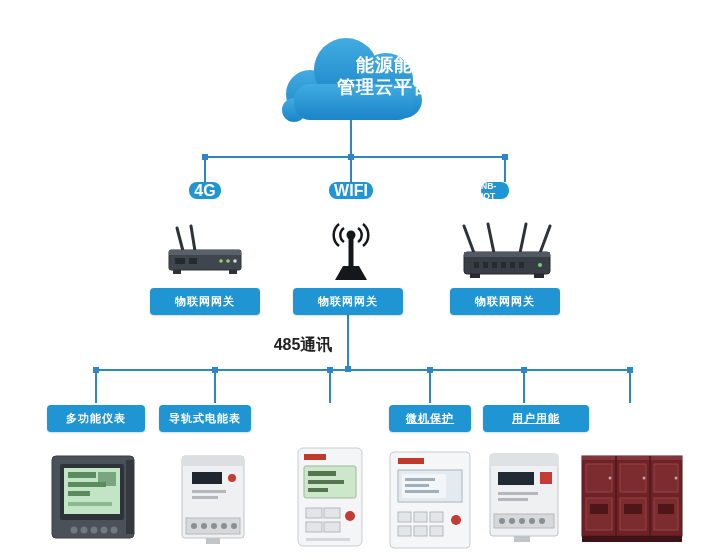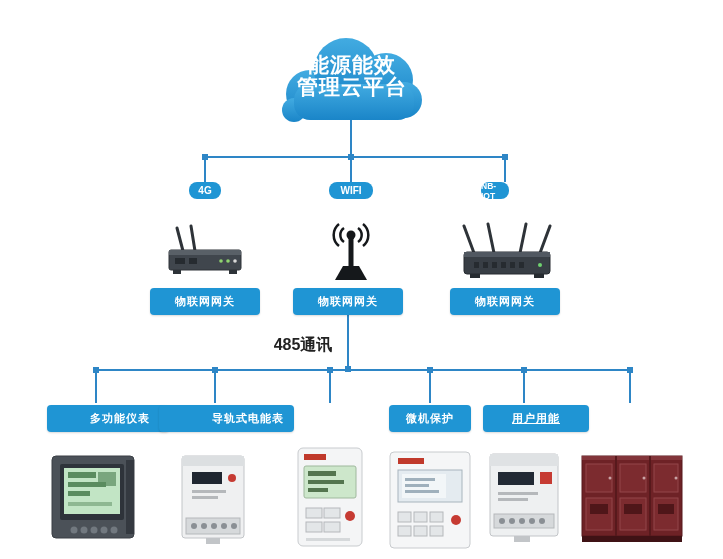--- a/index.html
+++ b/index.html
@@ -14,24 +14,24 @@
   }
   html,body{margin:0;padding:0;background:#ffffff;}
   body{font-family:"Liberation Sans","DejaVu Sans",sans-serif;}
   .canvas{position:relative;width:723px;height:559px;background:#ffffff;overflow:hidden;margin:0 auto;}
 
   .hline,.vline{position:absolute;background:var(--line-blue);}
   .node{position:absolute;width:6px;height:6px;background:var(--line-blue);}
 
   .cloud-wrap{position:absolute;left:272px;top:28px;width:160px;height:102px;}
   .cloud-wrap svg{position:absolute;left:0;top:0;}
-  .cloud-text{position:absolute;left:0;top:26px;width:160px;text-align:center;color:#ffffff;font-weight:bold;font-size:21px;line-height:22px;letter-spacing:1px;}
+  .cloud-text{position:absolute;left:0;top:26px;width:160px;text-align:right;color:#ffffff;font-weight:bold;font-size:18px;line-height:22px;letter-spacing:1px;}
 
   .badge{position:absolute;height:17px;background:var(--accent-blue);color:#fff;font-weight:bold;
-         font-size:10px;border-radius:8px;display:flex;align-items:center;justify-content:center;}
+         font-size:16px;border-radius:8px;display:flex;align-items:center;justify-content:center;}
   .badge.small{font-size:8.5px;}
 
   .pill{position:absolute;height:27px;background:var(--accent-blue);color:#ffffff;font-weight:bold;
         font-size:11px;border-radius:4px;display:flex;align-items:center;justify-content:center;
         letter-spacing:1px;box-shadow:0 1px 2px rgba(0,0,0,0.15);}
 
   .bus-label{position:absolute;left:262px;top:335px;width:82px;text-align:center;
              color:var(--text-dark);font-weight:bold;font-size:16px;}
 
   .devimg{position:absolute;}
@@ -131,23 +131,23 @@
     <rect x="10" y="52" width="10" height="4" fill="#262b30"></rect>
     <rect x="74" y="52" width="10" height="4" fill="#262b30"></rect>
   </svg>
 
   <div class="pill" style="left:150px;top:288px;width:110px;">物联网网关</div>
   <div class="pill" style="left:293px;top:288px;width:110px;">物联网网关</div>
   <div class="pill" style="left:450px;top:288px;width:110px;">物联网网关</div>
 
   <div class="bus-label">485通讯</div>
 
-  <div class="pill" style="left:47px;top:405px;width:98px;padding-left:24px;">多功能仪表</div>
-  <div class="pill" style="left:159px;top:405px;width:92px;padding-left:43px;">导轨式电能表</div>
-  <div class="pill" style="left:389px;top:405px;width:82px;">微机保护</div>
+  <div class="pill" style="left:47px;top:405px;width:98px;">多功能仪表</div>
+  <div class="pill" style="left:159px;top:405px;width:92px;">导轨式电能表</div>
+  <div class="pill" style="left:389px;top:405px;width:82px;text-decoration:underline;">微机保护</div>
   <div class="pill" style="left:483px;top:405px;width:106px;text-decoration:underline;">用户用能</div>
 
   <svg class="devimg" style="left:50px;top:450px;" width="92" height="96" viewBox="0 0 92 96">
     <rect x="2" y="6" width="82" height="82" rx="4" fill="#4b5158" stroke="#3a3f45"></rect>
     <rect x="76" y="10" width="8" height="74" fill="#343940"></rect>
     <rect x="10" y="14" width="64" height="56" rx="2" fill="#2e333a"></rect>
     <rect x="14" y="18" width="56" height="46" fill="#c2e5c5"></rect>
     <rect x="18" y="22" width="28" height="6" fill="#5a8c5f"></rect>
     <rect x="18" y="32" width="38" height="5" fill="#5a8c5f"></rect>
     <rect x="18" y="41" width="22" height="5" fill="#5a8c5f"></rect>

